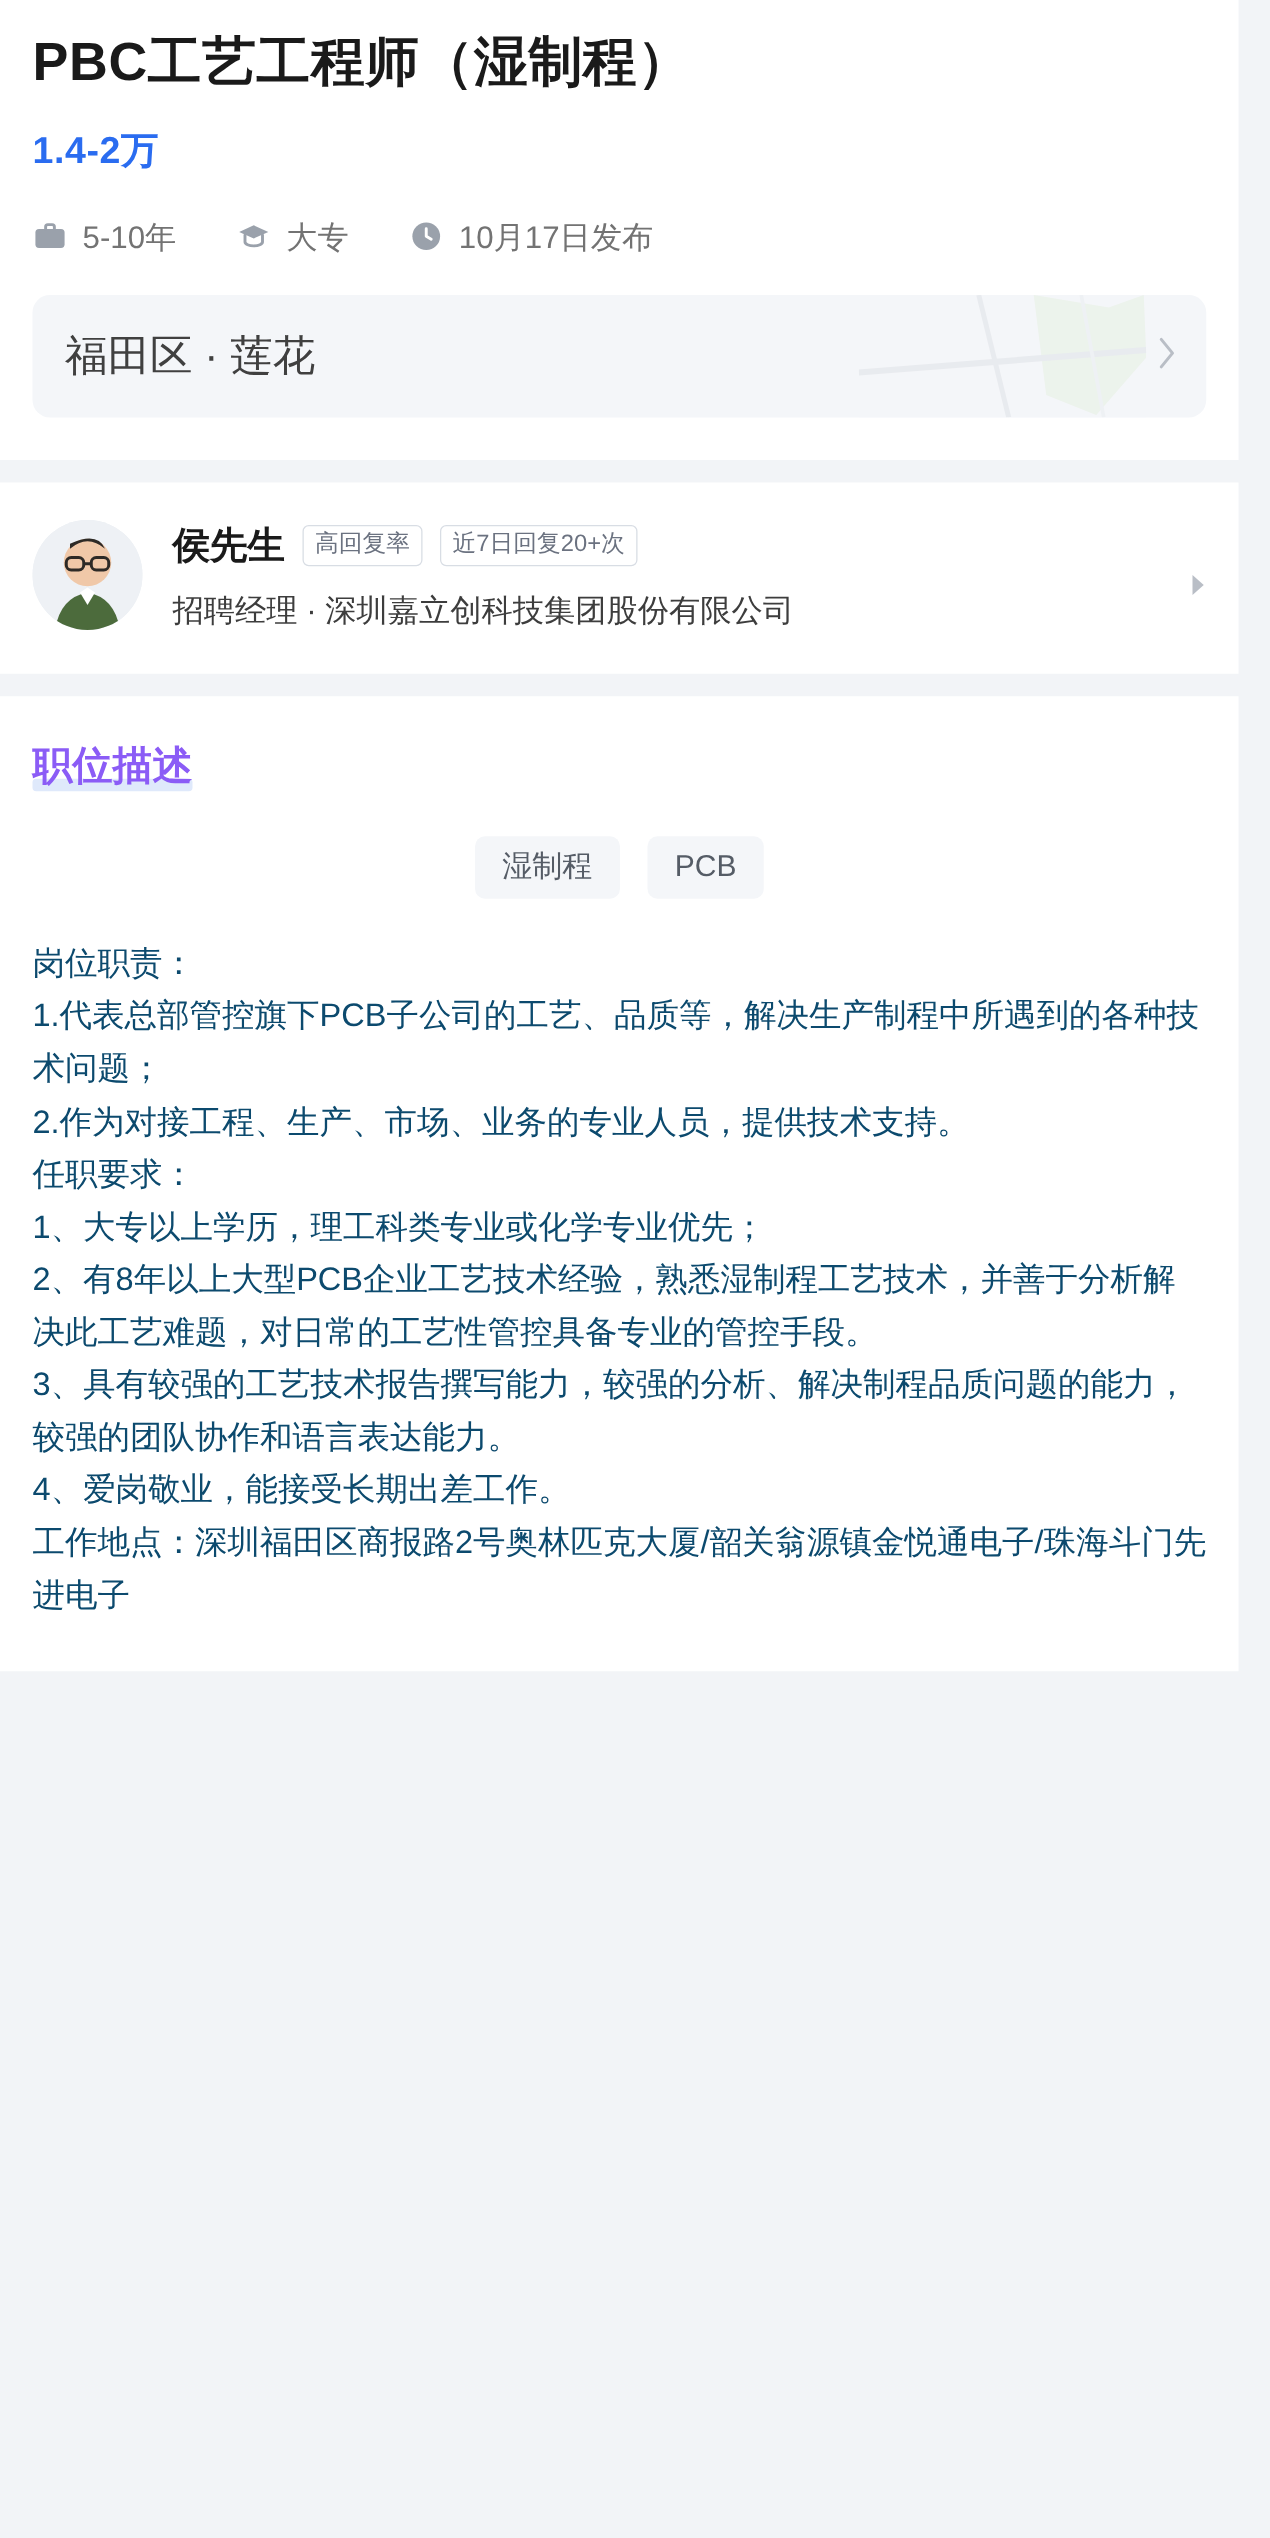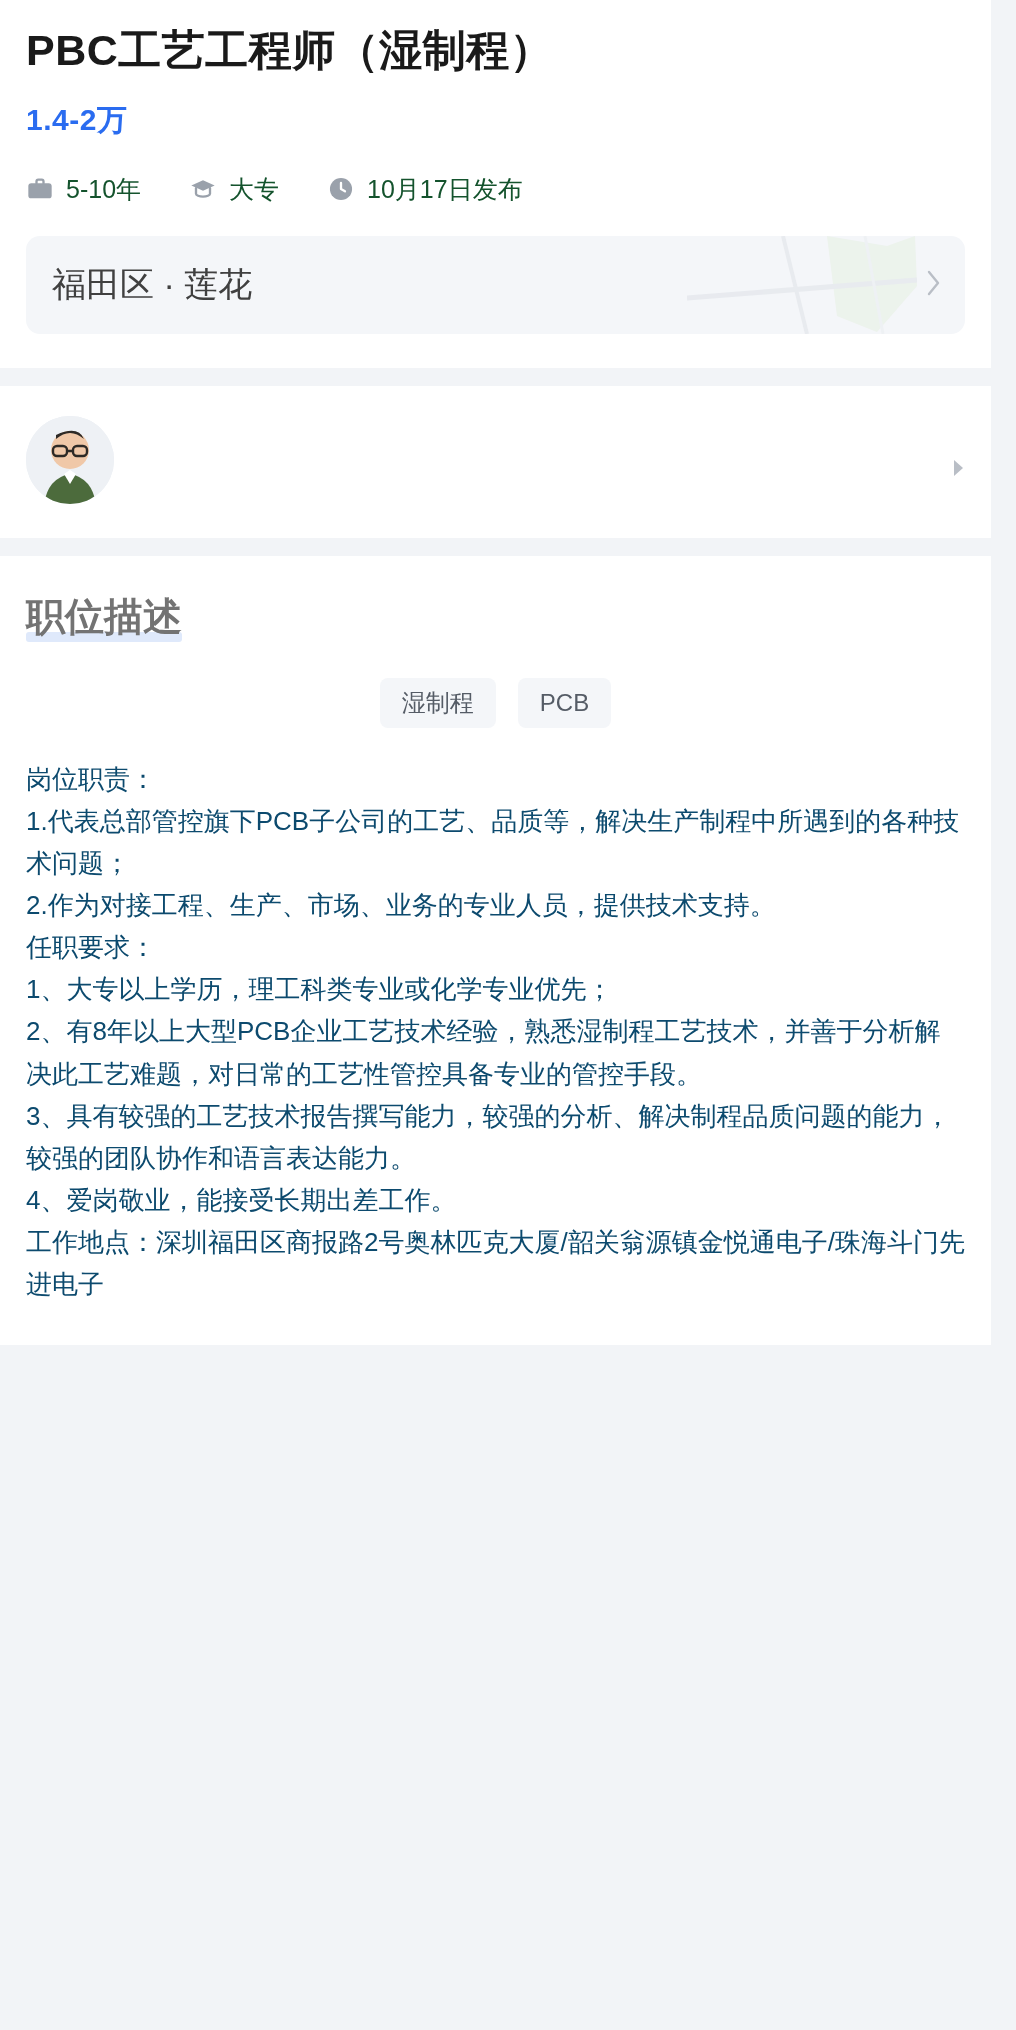--- a/index.html
+++ b/index.html
@@ -49,21 +49,21 @@
     display: flex;
     align-items: center;
     gap: 48px;
     margin-bottom: 30px;
   }
   .meta-item {
     display: flex;
     align-items: center;
     gap: 12px;
     font-size: 25px;
-    color: #14532d;
+    color: #737373;
   }
   .meta-icon {
     width: 28px;
     height: 28px;
     flex: 0 0 28px;
     display: inline-flex;
     align-items: center;
     justify-content: center;
     color: #9aa1ab;
   }
@@ -160,23 +160,23 @@
   
   .card-desc {
     padding: 34px 26px 40px 26px;
   }
   .section-title-wrap {
     position: relative;
     display: inline-block;
     margin-bottom: 34px;
   }
   .section-title {
-    font-size: 39px;
+    font-size: 32px;
     font-weight: bold;
-    color: #737373;
+    color: #8b5cf6;
     position: relative;
     z-index: 2;
   }
   .section-underline {
     position: absolute;
     left: 0;
     bottom: 2px;
     height: 10px;
     width: 100%;
     background: #dfe9fb;
@@ -271,20 +271,28 @@
         <rect width="88" height="88" fill="#eef1f5"></rect>
         <circle cx="44" cy="34" r="19" fill="#f0c8a8"></circle>
         <path d="M30 23 q14 -12 28 0 q-6 -14 -28 -4 z" fill="#2e2a26"></path>
         <rect x="27" y="30" width="14" height="10" rx="4" fill="none" stroke="#2e2a26" stroke-width="2.4"></rect>
         <rect x="47" y="30" width="14" height="10" rx="4" fill="none" stroke="#2e2a26" stroke-width="2.4"></rect>
         <path d="M41 35 h6" stroke="#2e2a26" stroke-width="2.4"></path>
         <path d="M18 88 q4 -26 26 -30 q22 4 26 30 z" fill="#4c6b3c"></path>
         <path d="M38 58 l6 10 l6 -10 l-6 -4 z" fill="#ffffff"></path>
       </svg>
     </div>
+    <div class="recruiter-main">
+      <div class="recruiter-line1">
+        <span class="recruiter-name">侯先生</span>
+        <span class="tag-outline">高回复率</span>
+        <span class="tag-outline">近7日回复20+次</span>
+      </div>
+      <div class="recruiter-line2">招聘经理 · 深圳嘉立创科技集团股份有限公司</div>
+    </div>
     <span class="recruiter-arrow">
       <svg width="14" height="20" viewBox="0 0 14 20" fill="currentColor">
         <path d="M3 2 L12 10 L3 18 Z"></path>
       </svg>
     </span>
   </section>
 
   <div class="gap"></div>
 
   <section class="card card-desc">

